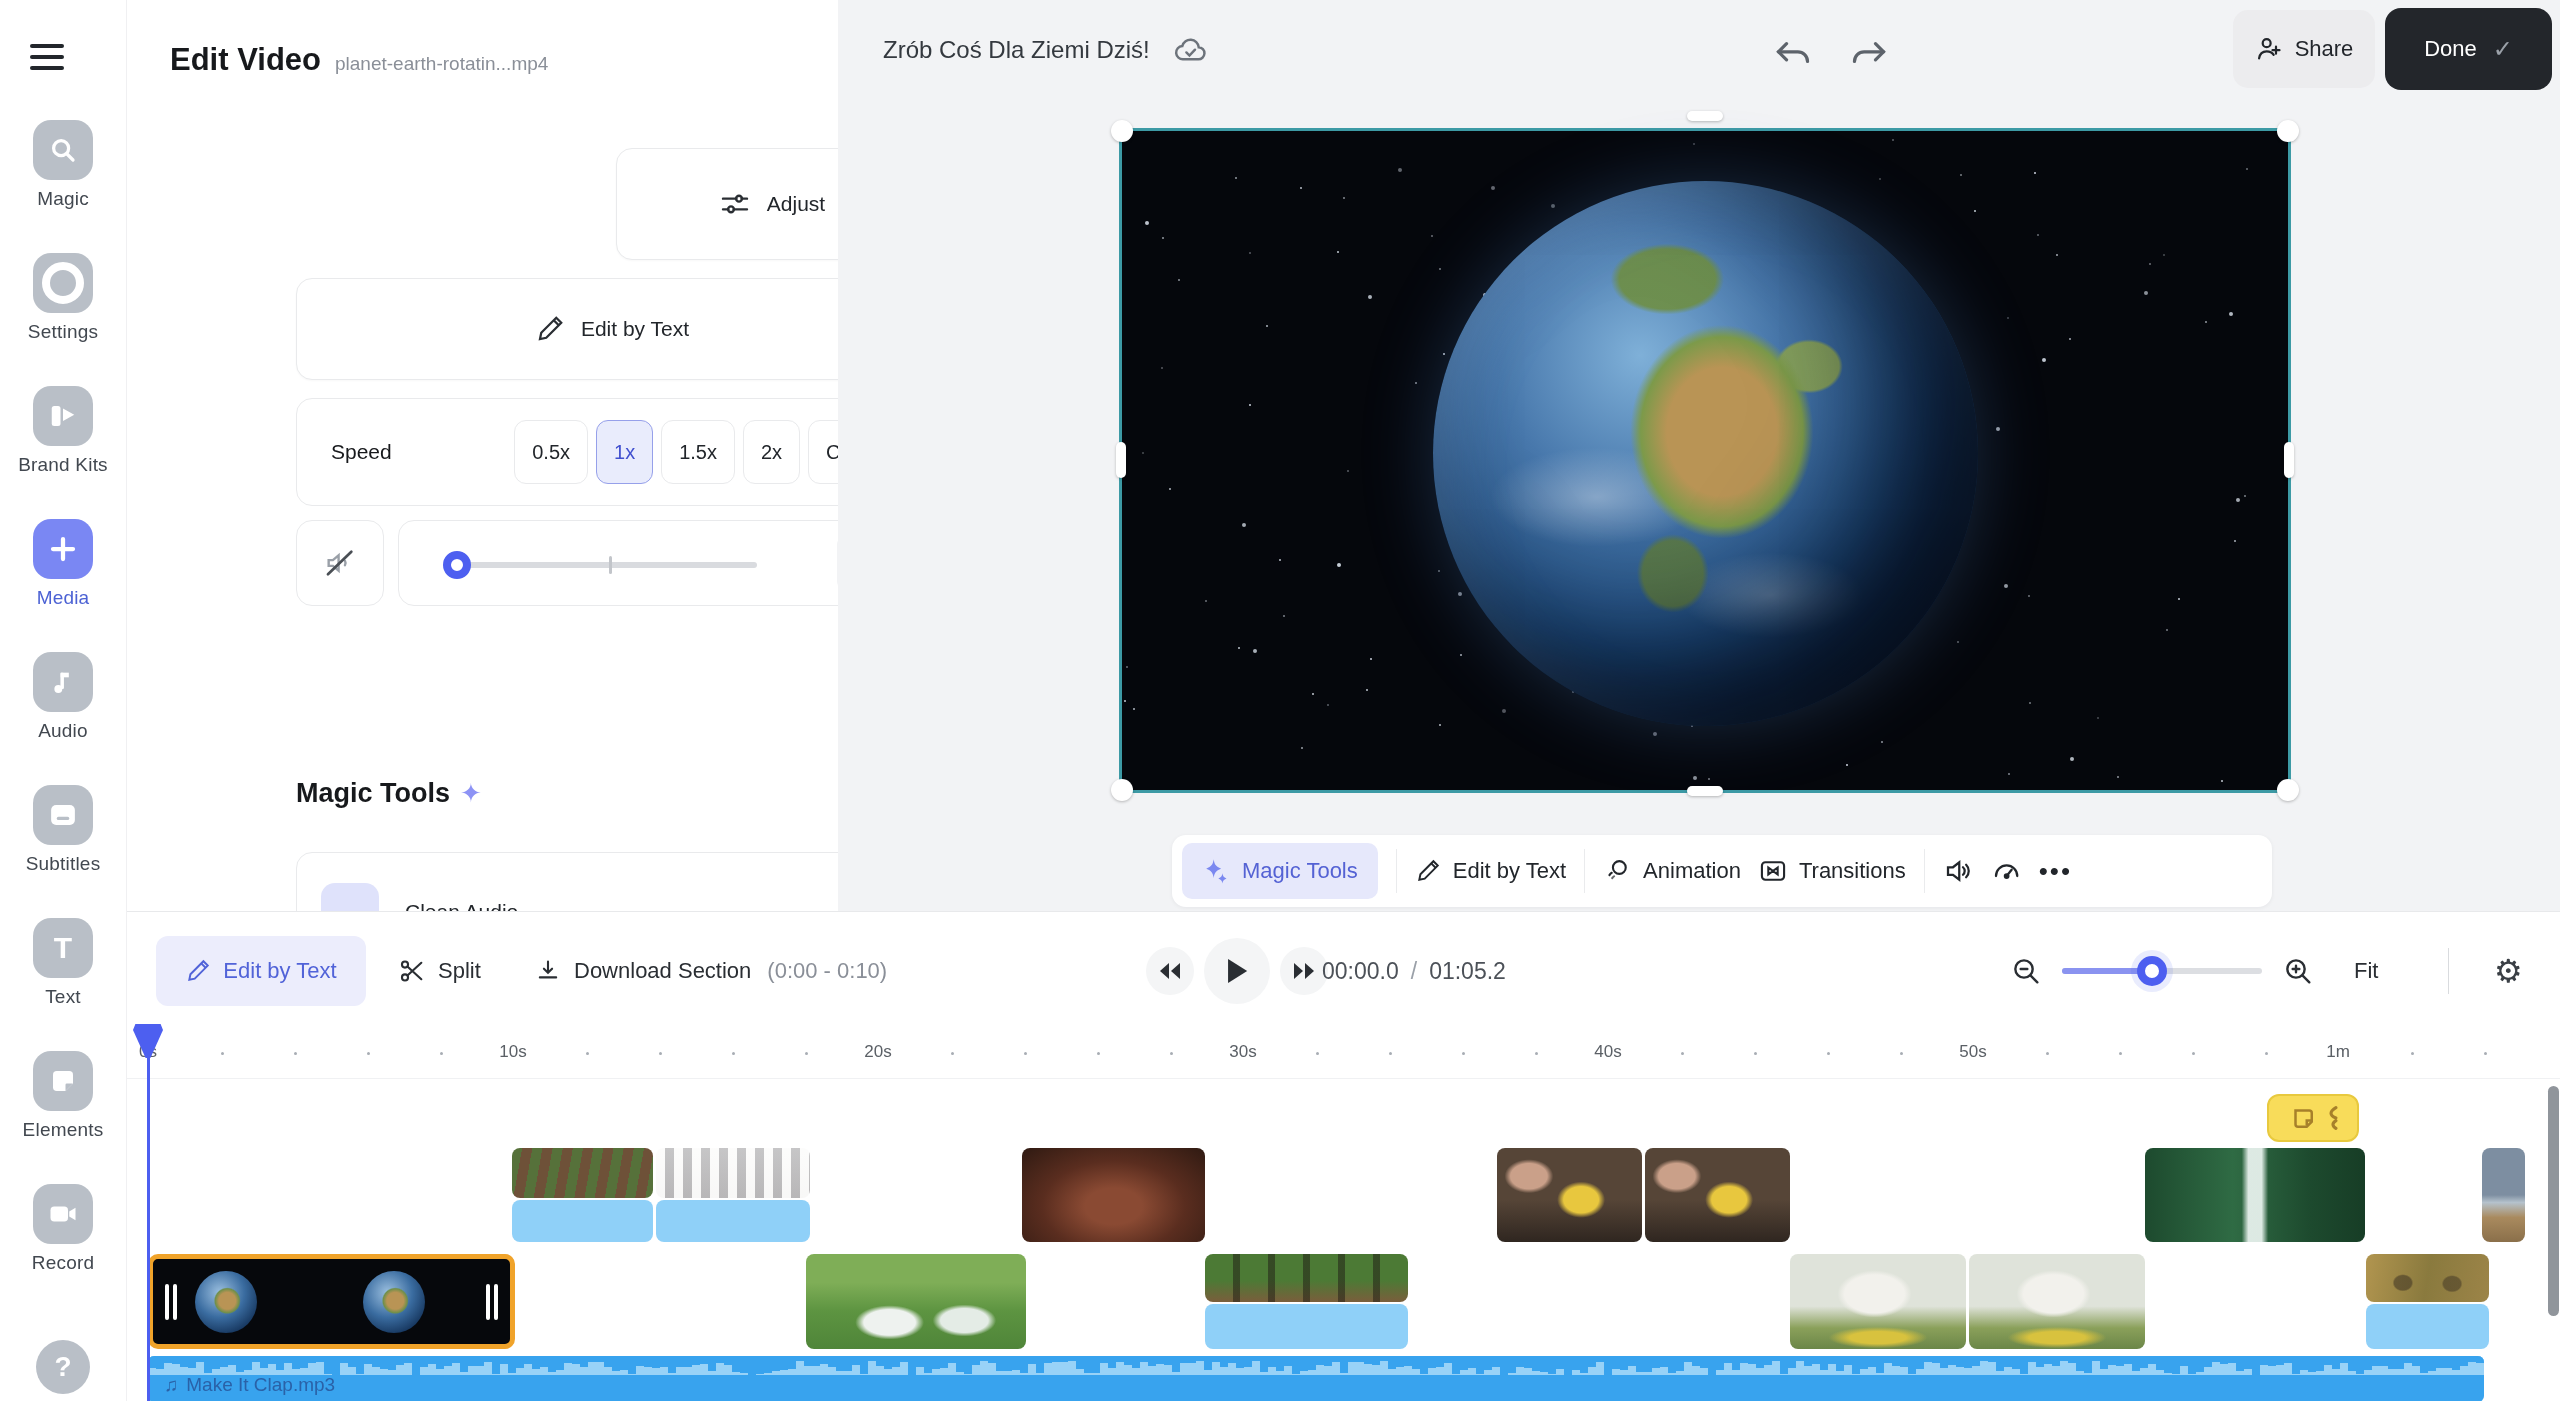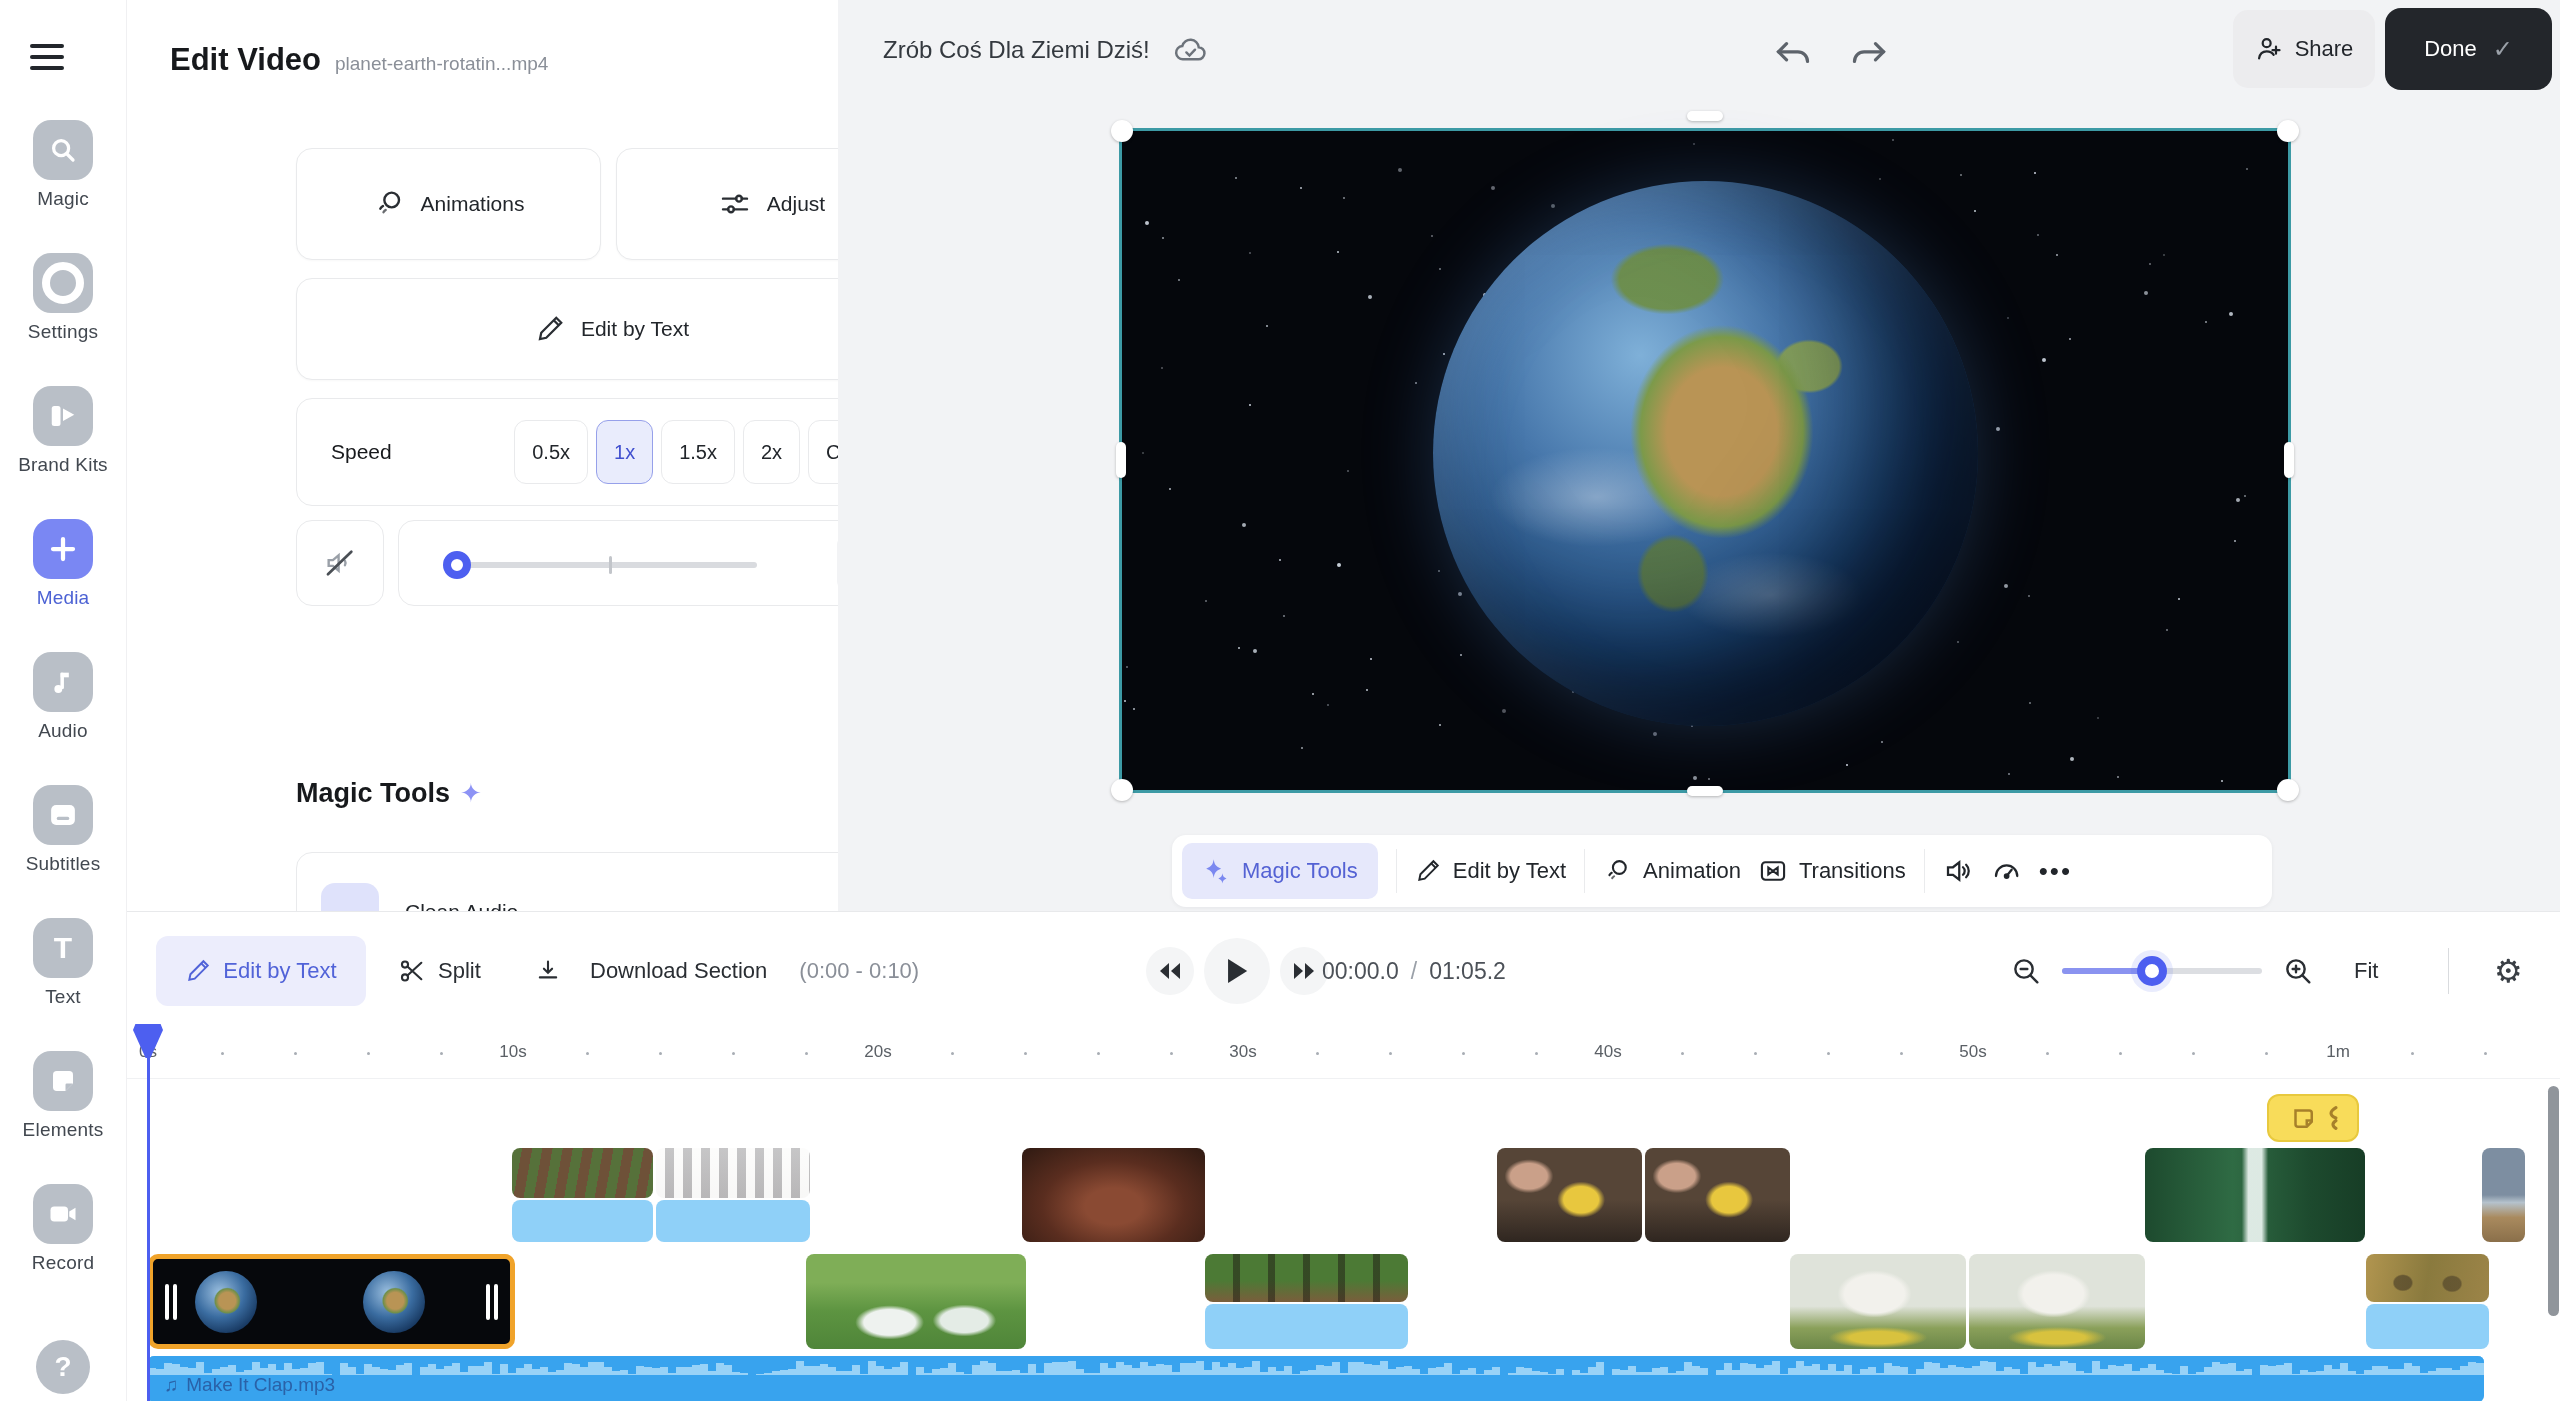--- a/index.html
+++ b/index.html
@@ -79,21 +79,21 @@
   .ctoolbar{left:1172px;top:835px;width:1100px;height:72px;background:#fff;border-radius:14px;box-shadow:0 1px 4px rgba(20,20,40,.06);display:flex;align-items:center;padding:0 10px;box-sizing:border-box;gap:18px;z-index:5;}
   .ct-chip{background:#e6e8fb;border-radius:10px;height:56px;display:flex;align-items:center;gap:12px;padding:0 20px;color:#5462d4;font-size:22px;cursor:pointer;white-space:nowrap;}
   .ct-item{display:flex;align-items:center;gap:12px;font-size:22px;color:#22262b;cursor:pointer;white-space:nowrap;}
   .ct-div{width:1px;height:44px;background:#eaebed;}
   .ct-more{font-size:26px;color:#22262b;letter-spacing:2px;cursor:pointer;}
 
   
   .timeline{left:126px;top:911px;width:2434px;height:490px;background:#fff;border-top:1px solid #e8e9eb;overflow:hidden;z-index:20;}
   .tchip{position:absolute;left:30px;top:24px;width:210px;height:70px;border-radius:12px;background:#ecedfc;display:flex;align-items:center;justify-content:center;gap:12px;font-size:22px;color:#5163d8;cursor:pointer;}
   .t-split{position:absolute;left:272px;top:24px;height:70px;display:flex;align-items:center;gap:12px;font-size:22px;color:#2a2e33;cursor:pointer;}
-  .t-down{position:absolute;left:408px;top:24px;height:70px;display:flex;align-items:center;gap:28px;font-size:22px;color:#2a2e33;cursor:pointer;}
+  .t-down{position:absolute;left:408px;top:24px;height:70px;display:flex;align-items:center;gap:12px;font-size:22px;color:#2a2e33;cursor:pointer;}
   .t-range{color:#8a8f98;margin-left:4px;}
   .t-play{position:absolute;left:1020px;top:24px;height:70px;display:flex;align-items:center;gap:10px;}
   .pbtn{width:48px;height:48px;border-radius:50%;background:#f4f5f6;display:flex;align-items:center;justify-content:center;cursor:pointer;}
   .pbtn.big{width:66px;height:66px;}
   .t-time{position:absolute;left:1196px;top:24px;height:70px;display:flex;align-items:center;gap:12px;font-size:23px;color:#4c5158;}
   .t-time .sep{color:#9aa0a8;}
   .t-zoom{position:absolute;left:1884px;top:24px;height:70px;display:flex;align-items:center;gap:20px;}
   .zslider{position:relative;width:200px;height:6px;border-radius:3px;background:#dcdee2;cursor:pointer;}
   .zslider .fill{position:absolute;left:0;top:0;height:6px;width:45%;background:#8a93f0;border-radius:3px;}
   .zslider .zh{position:absolute;left:calc(45% - 15px);top:-12px;width:30px;height:30px;border-radius:50%;background:#fff;border:8px solid var(--accent);box-sizing:border-box;box-shadow:0 0 0 6px rgba(77,95,240,.12);cursor:pointer;}
@@ -376,30 +376,20 @@
     </div>
     <div class="ct-more">•••</div>
   </div>
 
   <div class="abs panel">
     <div class="p-title-row">
       <span class="p-title">Edit Video</span>
       <span class="p-file">planet-earth-rotatin...mp4</span>
     </div>
 
-    <div class="abs btn btn-anim">
-      <span>
-        <svg width="32" height="32" viewBox="0 0 24 24" fill="none" stroke="#2a2e33" stroke-width="1.8">
-            <circle cx="14" cy="9" r="5.5"></circle>
-            <path d="M7.5 13.5a6 6 0 0 0-2 2" stroke-linecap="round"></path>
-            <path d="M9.5 16.5a6 6 0 0 0-1.6 1.6" stroke-linecap="round" opacity=".7"></path>
-          </svg>
-      </span>
-      <span>Animations</span>
-    </div>
     <div class="abs btn btn-adj">
       <span>
         <svg width="32" height="32" viewBox="0 0 24 24" fill="none" stroke="#2a2e33" stroke-width="1.8">
             <path d="M3 8h10M17 8h4M3 16h4M11 16h10" stroke-linecap="round"></path>
             <circle cx="15" cy="8" r="2.2"></circle>
             <circle cx="9" cy="16" r="2.2"></circle>
           </svg>
       </span>
       <span>Adjust</span>
     </div>

